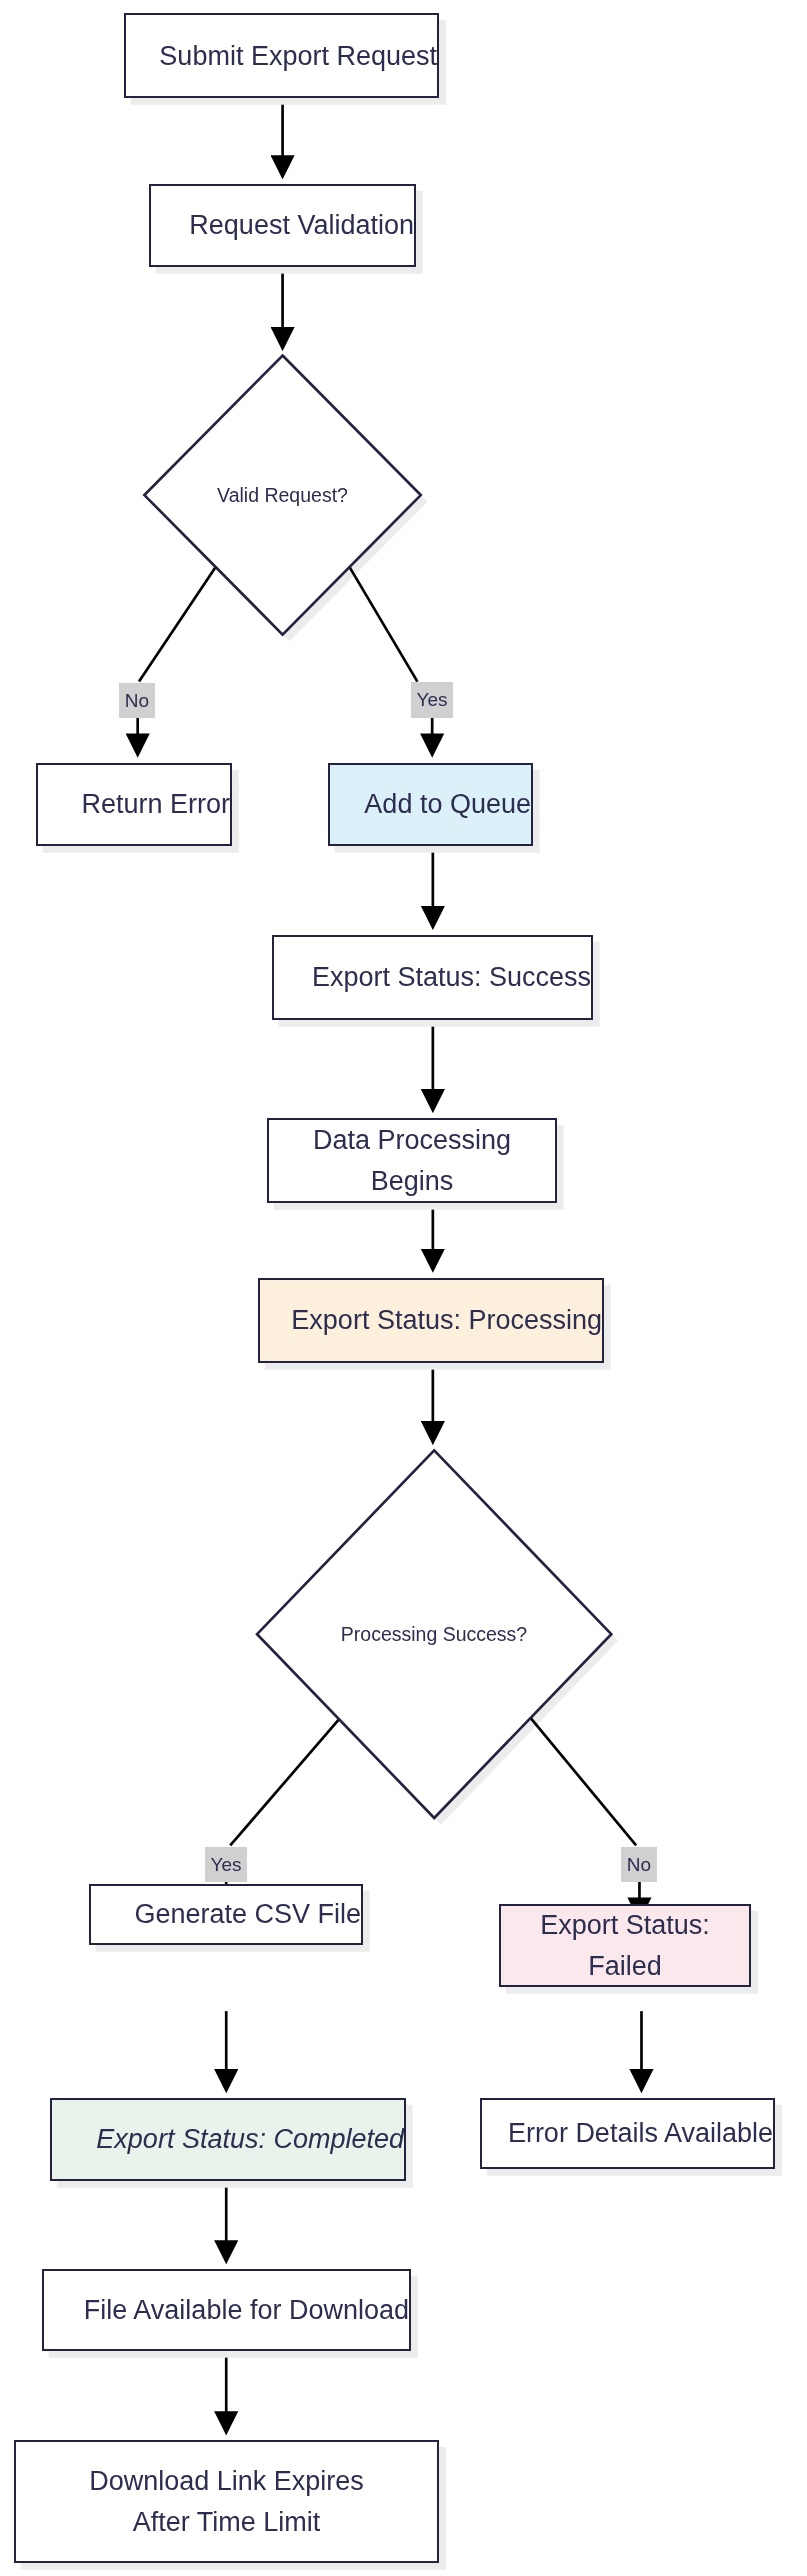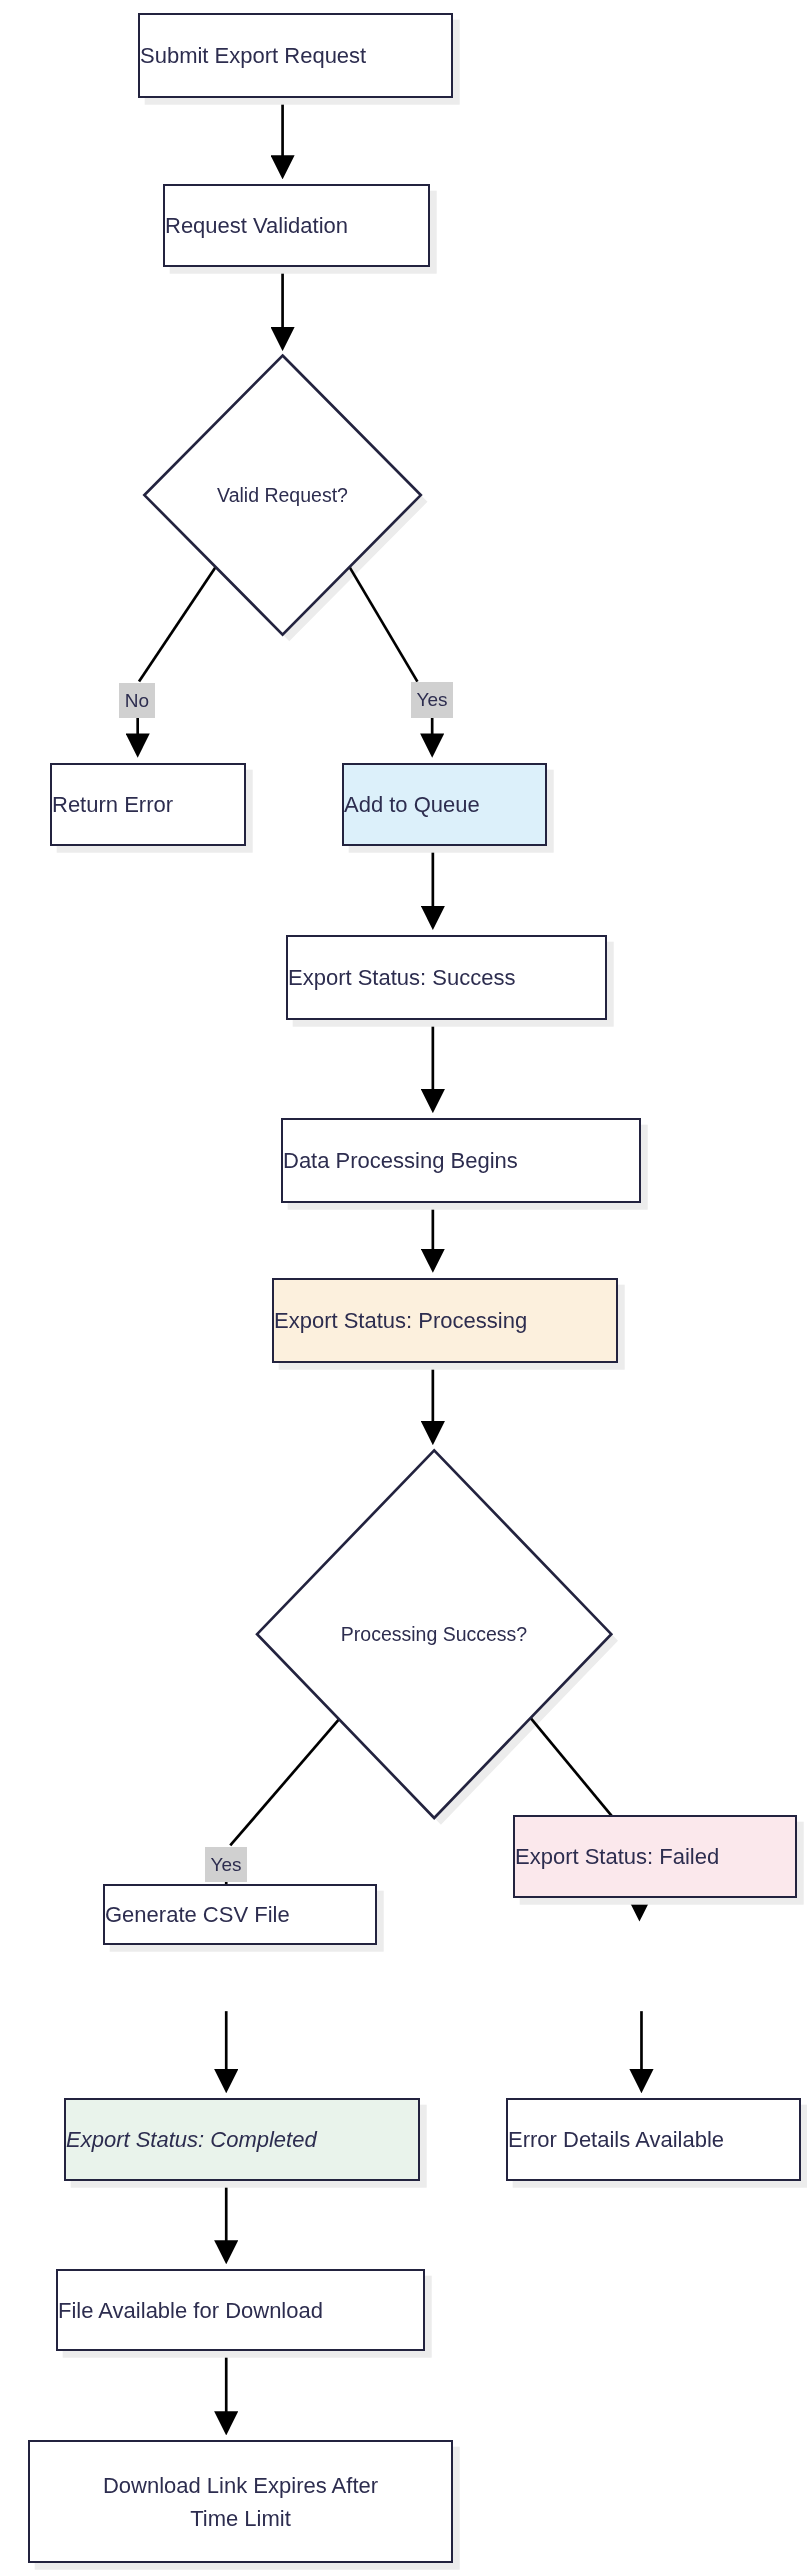--- a/index.html
+++ b/index.html
@@ -22,26 +22,25 @@
     color:var(--c-text);
     overflow:hidden;
   }
   #edges{position:absolute;left:0;top:0;width:808px;height:2576px;}
   .node{
     position:absolute;
     box-sizing:border-box;
     background:#ffffff;
     border:2.7px solid var(--c-border);
     box-shadow:6.7px 6.7px 0 var(--c-shadow);
-    display:flex;align-items:center;justify-content:flex-start;
+    display:flex;align-items:center;justify-content:flex-end;
     text-align:center;
-    font-size:22px;
+    font-size:27px;
     line-height:1.5;
     color:var(--c-text);
-    margin-left:14px;
   }
   .node.fill-queued{background:var(--c-queued);}
   .node.fill-processing{background:var(--c-processing);}
   .node.fill-completed{background:var(--c-completed);font-style:italic;}
   .node.fill-failed{background:var(--c-failed);}
   .node.narrow-text{padding:12px 64px;}
   .diamond-label{
     position:absolute;
     display:flex;align-items:center;justify-content:center;
     text-align:center;
@@ -125,47 +124,47 @@
   </div>
 
   <div class="node fill-queued" style="left:328px;top:763px;width:205px;height:83px">
     <span>Add to Queue</span>
   </div>
 
   <div class="node" style="left:272px;top:935px;width:321px;height:85px">
     <span>Export Status: Success</span>
   </div>
 
-  <div class="node" style="left:267px;top:1118px;width:360px;height:85px">
+  <div class="node" style="left:267px;top:1118px;width:290px;height:85px">
     <span>Data Processing Begins</span>
   </div>
 
   <div class="node fill-processing" style="left:258px;top:1278px;width:346px;height:85px">
     <span>Export Status: Processing</span>
   </div>
 
   <div class="diamond-label" style="left:300px;top:1614px;width:268px;height:40px">Processing Success?</div>
 
   <div class="edge-label" style="left:205px;top:1847px;width:42px;height:35px">Yes</div>
 
   <div class="edge-label" style="left:621px;top:1847px;width:36px;height:35px">No</div>
 
   <div class="node" style="left:89px;top:1884px;width:274px;height:61px">
     <span>Generate CSV File</span>
   </div>
 
-  <div class="node fill-failed" style="left:499px;top:1815px;width:284px;height:83px">
+  <div class="node fill-failed" style="left:499px;top:1904px;width:252px;height:83px">
     <span>Export Status: Failed</span>
   </div>
 
   <div class="node fill-completed" style="left:50px;top:2098px;width:356px;height:83px">
     <span>Export Status: Completed</span>
   </div>
 
-  <div class="node" style="left:492px;top:2098px;width:295px;height:83px">
+  <div class="node" style="left:480px;top:2098px;width:295px;height:71px">
     <span>Error Details Available</span>
   </div>
 
   <div class="node" style="left:42px;top:2269px;width:369px;height:82px">
     <span>File Available for Download</span>
   </div>
 
   <div class="node narrow-text" style="left:14px;top:2440px;width:425px;height:123px">
     <span>Download Link Expires After Time Limit</span>
   </div>

